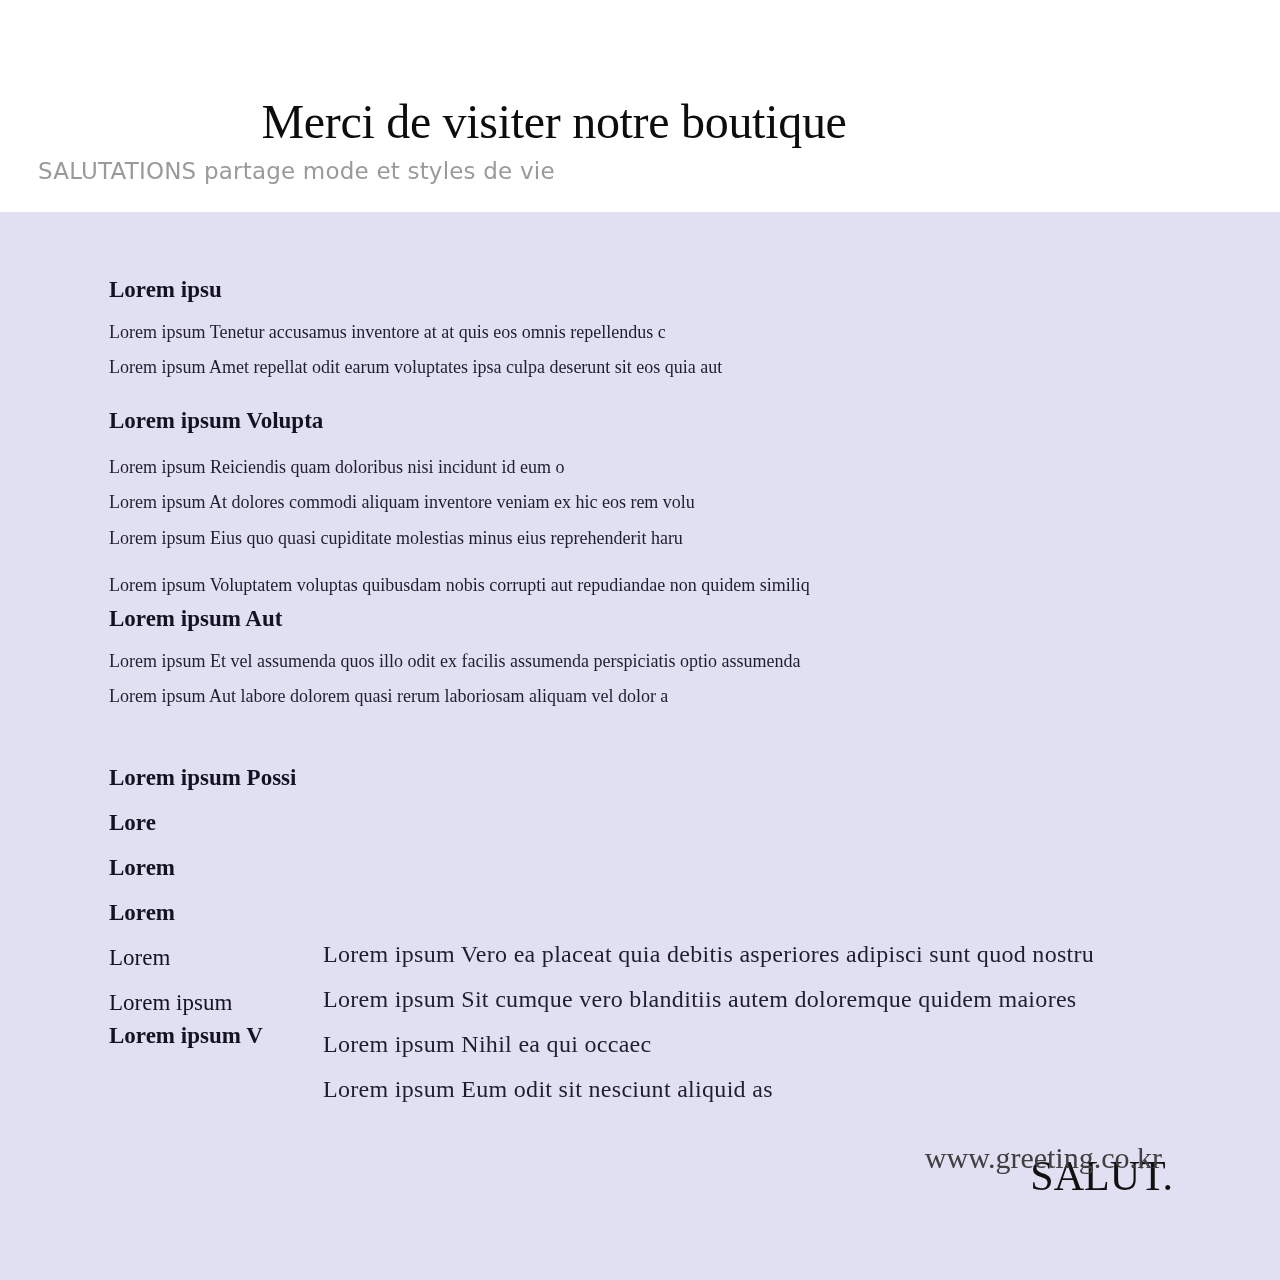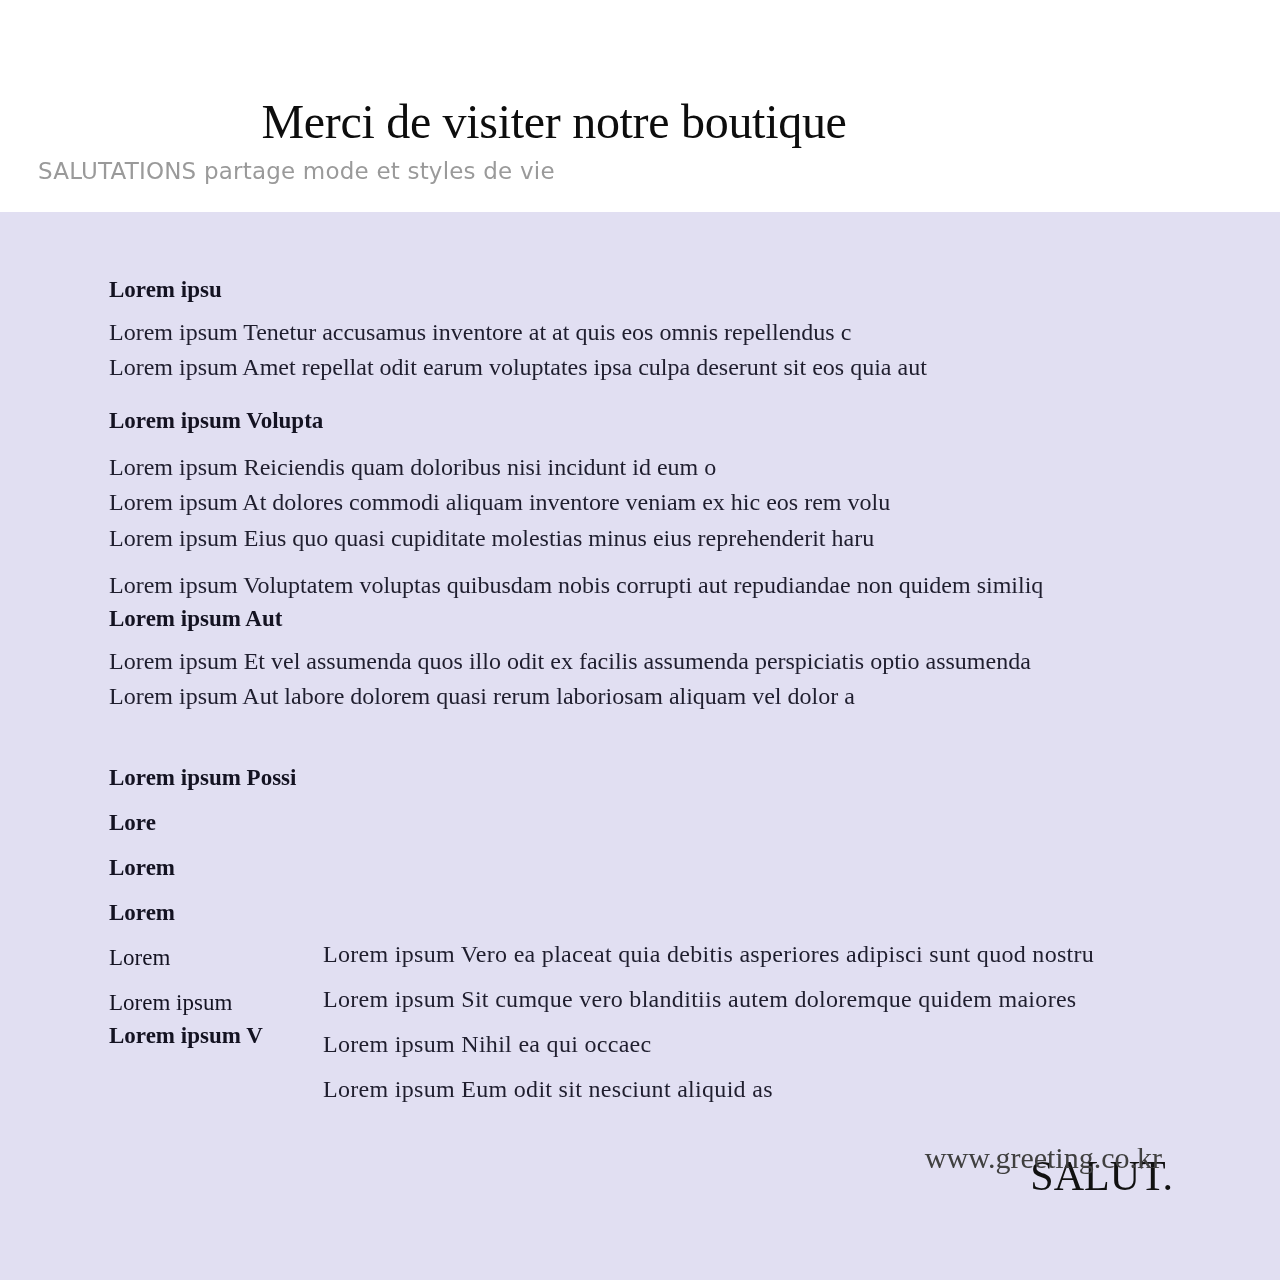--- a/index.html
+++ b/index.html
@@ -23,21 +23,21 @@
     text-align: left; font-size: 23px; line-height: 30px; color: #9a9a9a;
     font-family: "DejaVu Sans", sans-serif; letter-spacing: 0.2px; padding-left: 38px;
   }
   .panel {
     position: absolute; left: 0; top: 212px; width: 1280px; height: 1068px;
     background: #e1dff2;
   }
   .abs { position: absolute; white-space: nowrap; }
   .h { font-weight: bold; font-size: 23px; line-height: 30px; color: #141322; }
   .h.light { font-weight: normal; }
-  .p { font-size: 24px; line-height: 30px; color: #1f1e2e; }
+  .p { font-size: 18px; line-height: 30px; color: #1f1e2e; }
   .p2 { font-size: 24px; line-height: 30px; color: #1f1e2e; letter-spacing: 0.3px; }
   .brand {
     font-size: 42px; line-height: 46px; color: #111;
     font-family: "Liberation Serif", serif;
   }
   .url { font-size: 30px; line-height: 26px; color: #404040; }
 </style>
 </head>
 <body>
 

